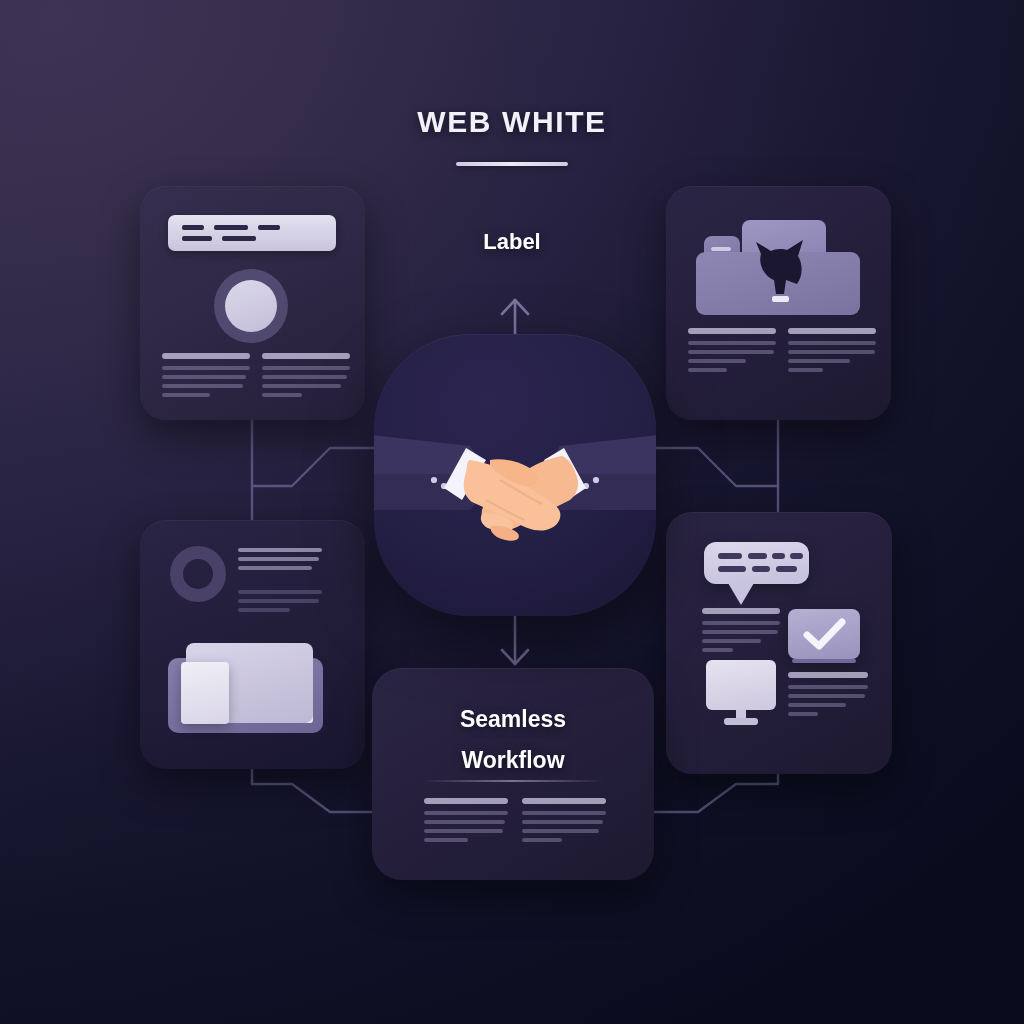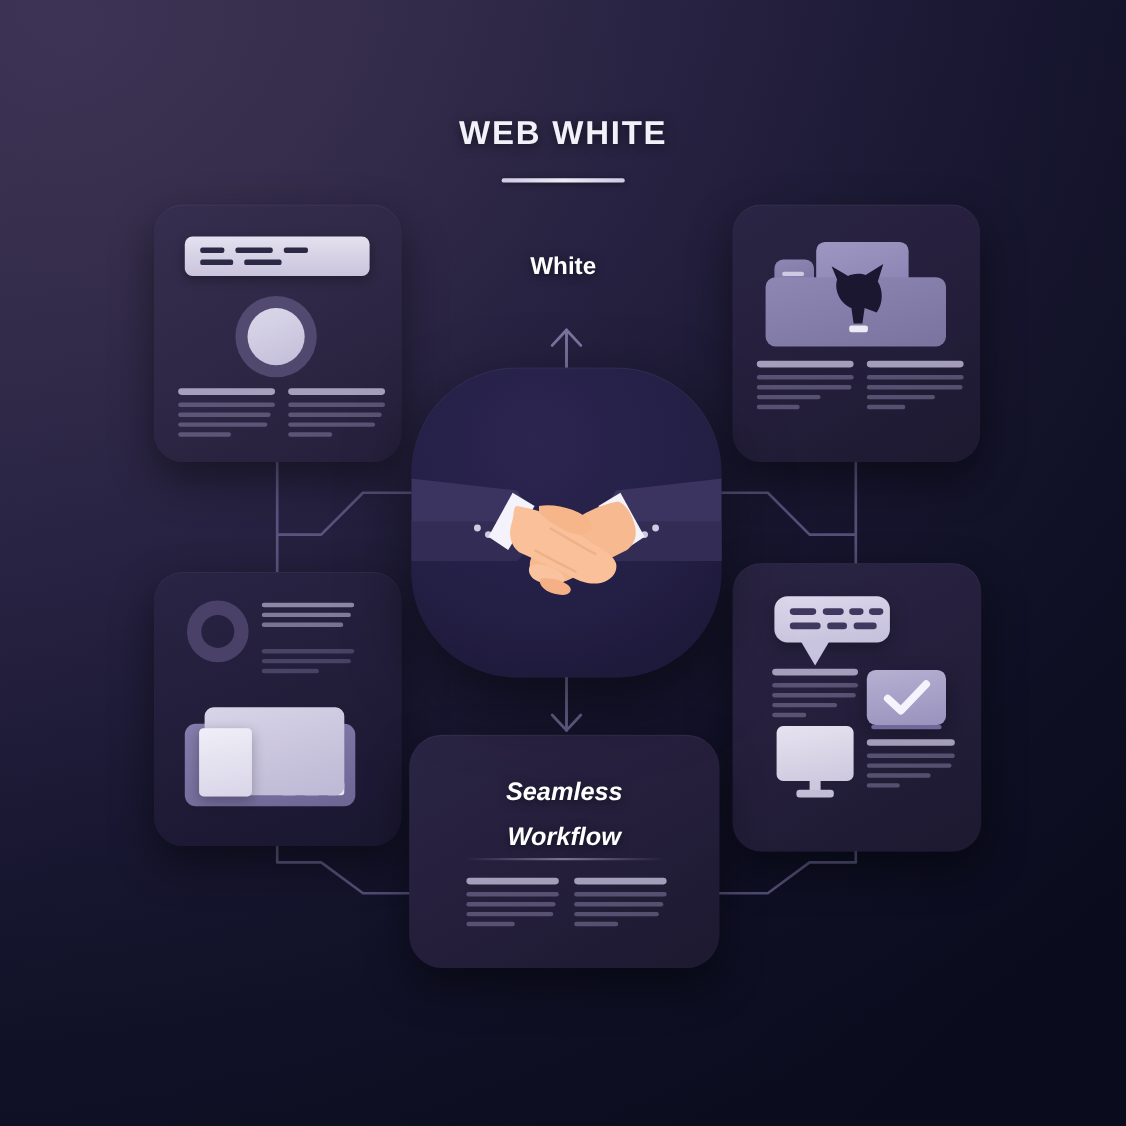--- a/index.html
+++ b/index.html
@@ -37,21 +37,20 @@
   .subtitle span{
     display:block;color:#ffffff;font-weight:700;font-size:22px;line-height:31px;
     text-shadow:0 2px 9px rgba(0,0,0,.5);
   }
 
   
   .card{
     position:absolute;z-index:4;border-radius:26px;
     background:linear-gradient(150deg,#352e4e 0%,#2f2846 45%,#251f3b 100%);
     box-shadow:0 16px 40px rgba(0,0,0,.45), inset 0 1px 0 rgba(255,255,255,.045);
-    font-style:italic;
   }
   .card.dark{
     background:linear-gradient(150deg,#2b2545 0%,#251f3c 48%,#1d1930 100%);
   }
   .card.deep{
     background:linear-gradient(160deg,#2a2445 0%,#221d39 50%,#191630 100%);
   }
   .c-tl{left:140px;top:186px;width:225px;height:234px;}
   .c-tr{left:666px;top:186px;width:225px;height:234px;}
   .c-ml{left:140px;top:520px;width:225px;height:249px;}
@@ -169,21 +168,21 @@
       <path d="M502,650 L515,664 L528,650"></path>
     </g>
   </svg>
 
   <div class="title-block">
     <span class="title-line">WEB WHITE</span>
     <div class="title-rule"></div>
   </div>
 
   <div class="subtitle">
-    <span>White</span>
+    <span>Label</span>
   </div>
 
   <div class="card c-tl">
 
     <div class="bar" style="left:28px;top:29px;width:168px;height:36px;">
       <div class="dash" style="left:14px;top:10px;width:22px;"></div>
       <div class="dash" style="left:46px;top:10px;width:34px;"></div>
       <div class="dash" style="left:90px;top:10px;width:22px;"></div>
       <div class="dash" style="left:14px;top:21px;width:30px;"></div>
       <div class="dash" style="left:54px;top:21px;width:34px;"></div>

